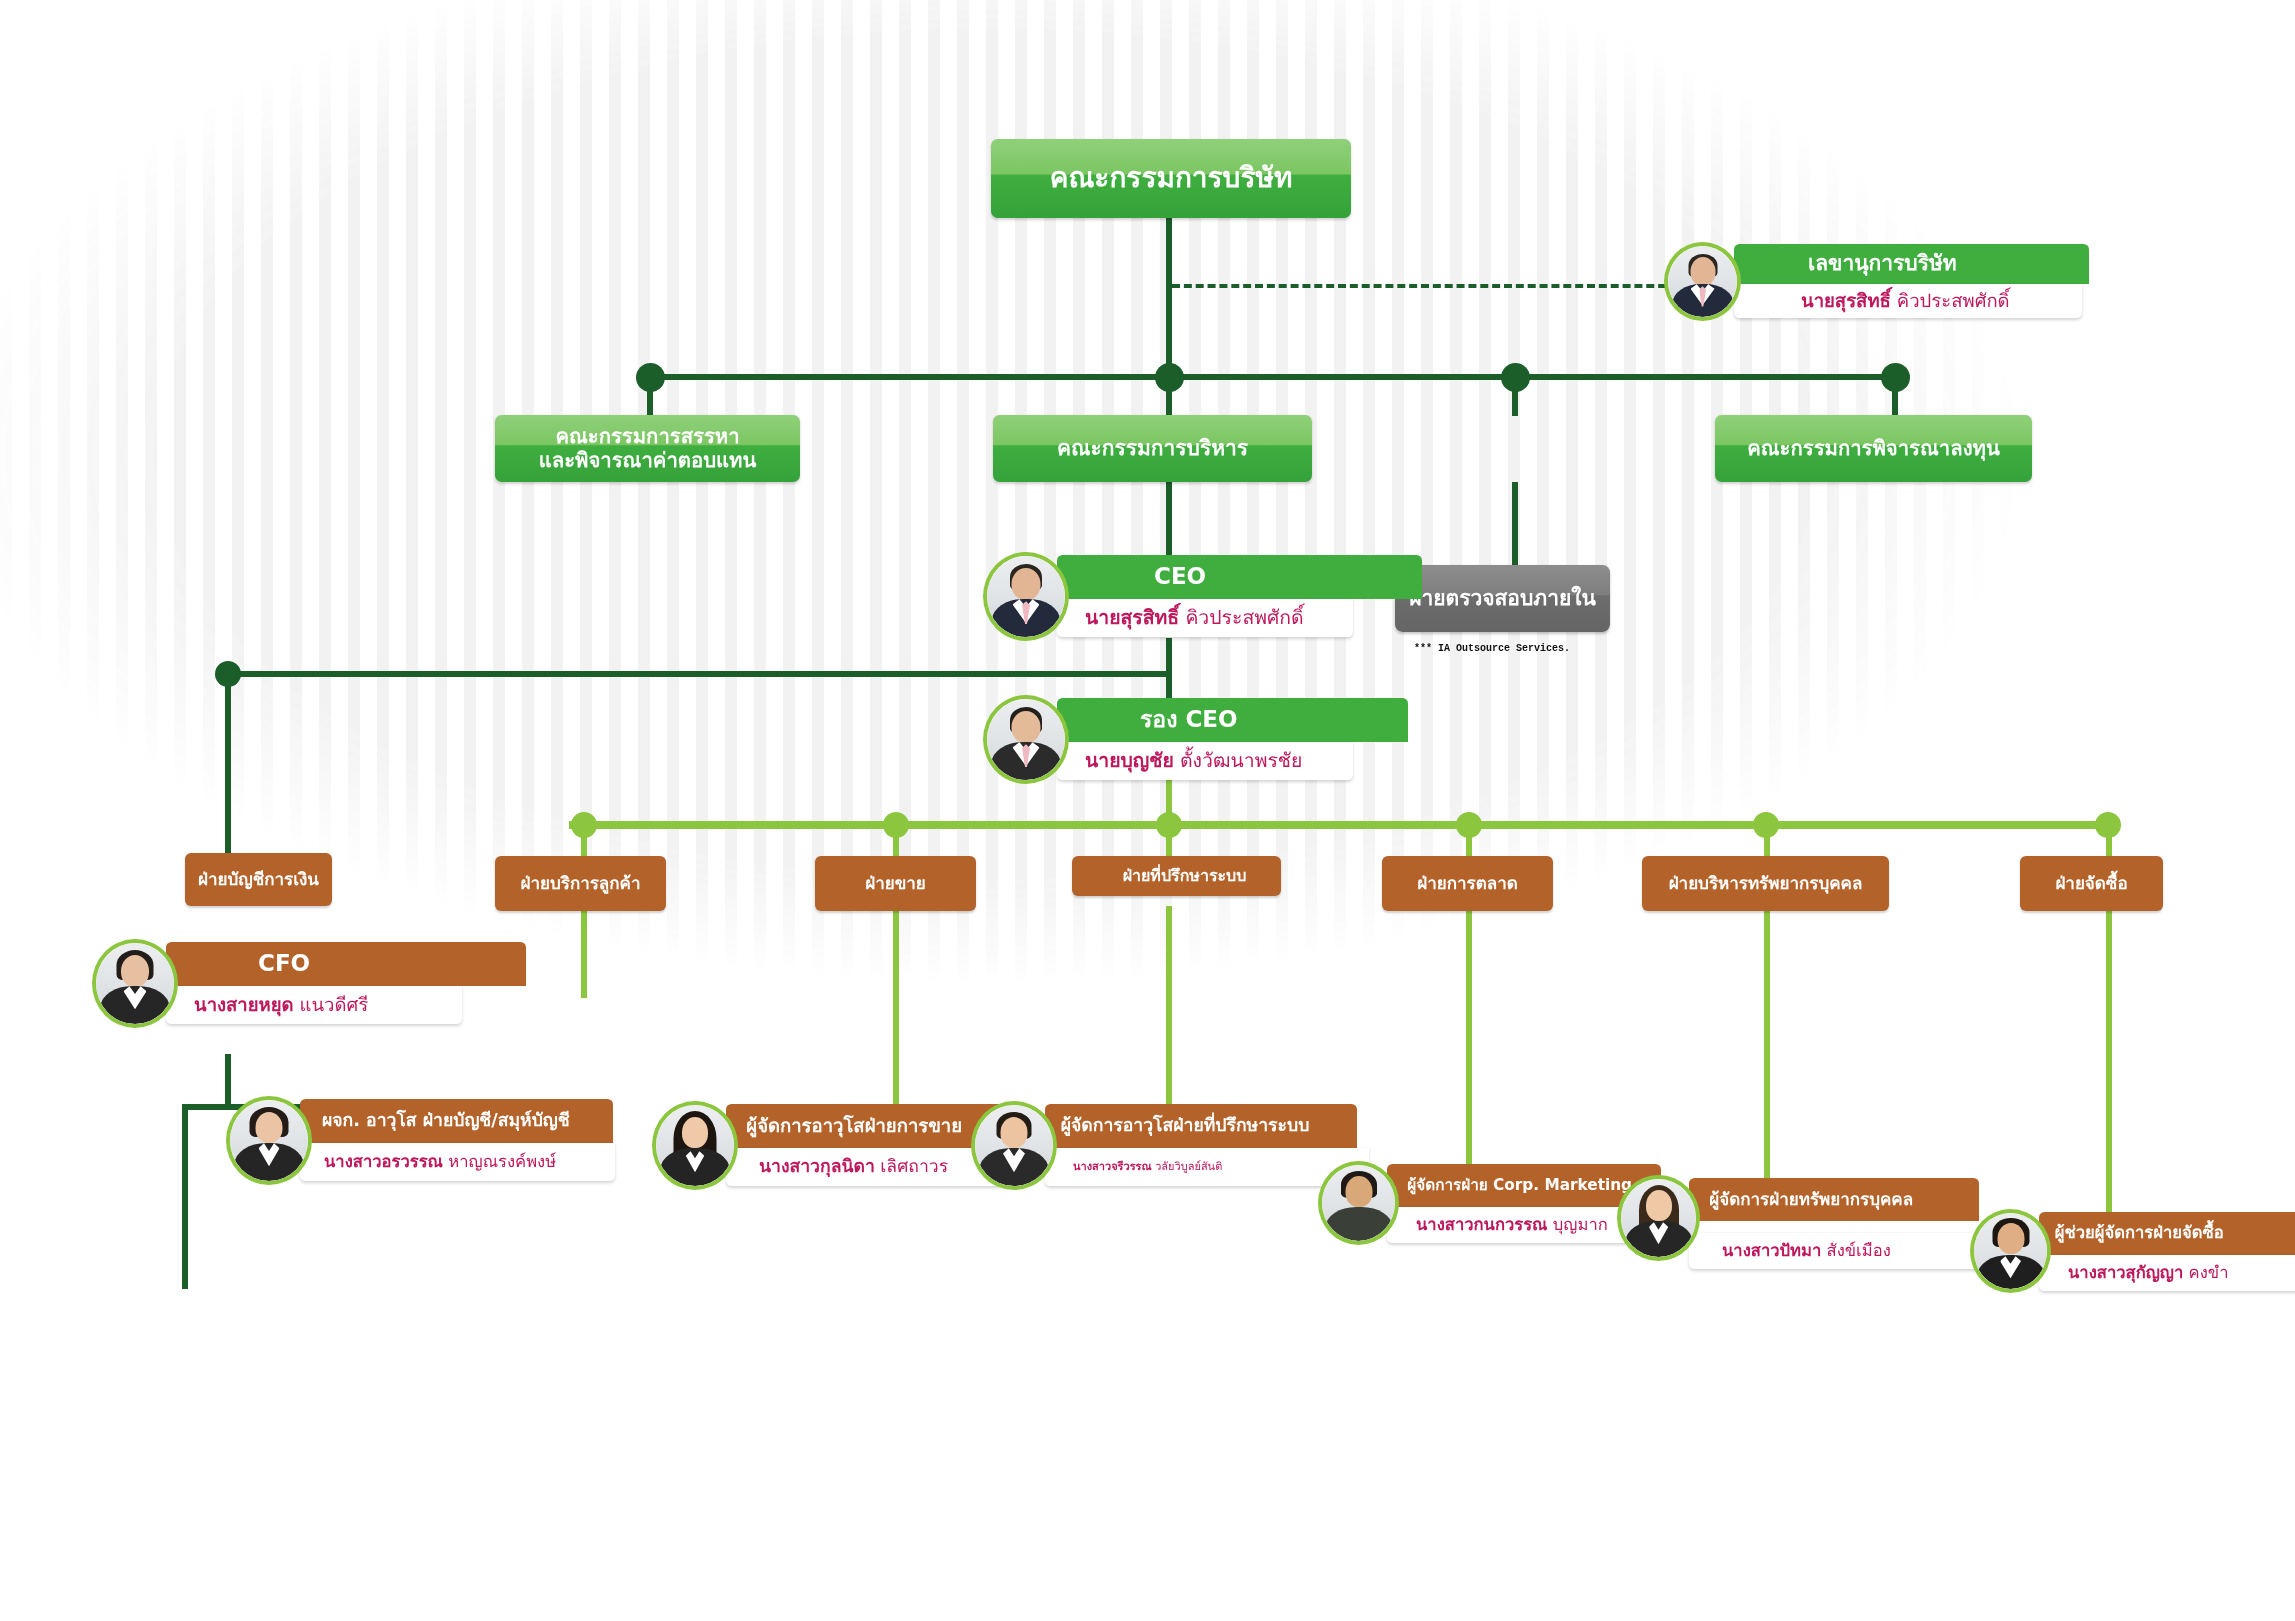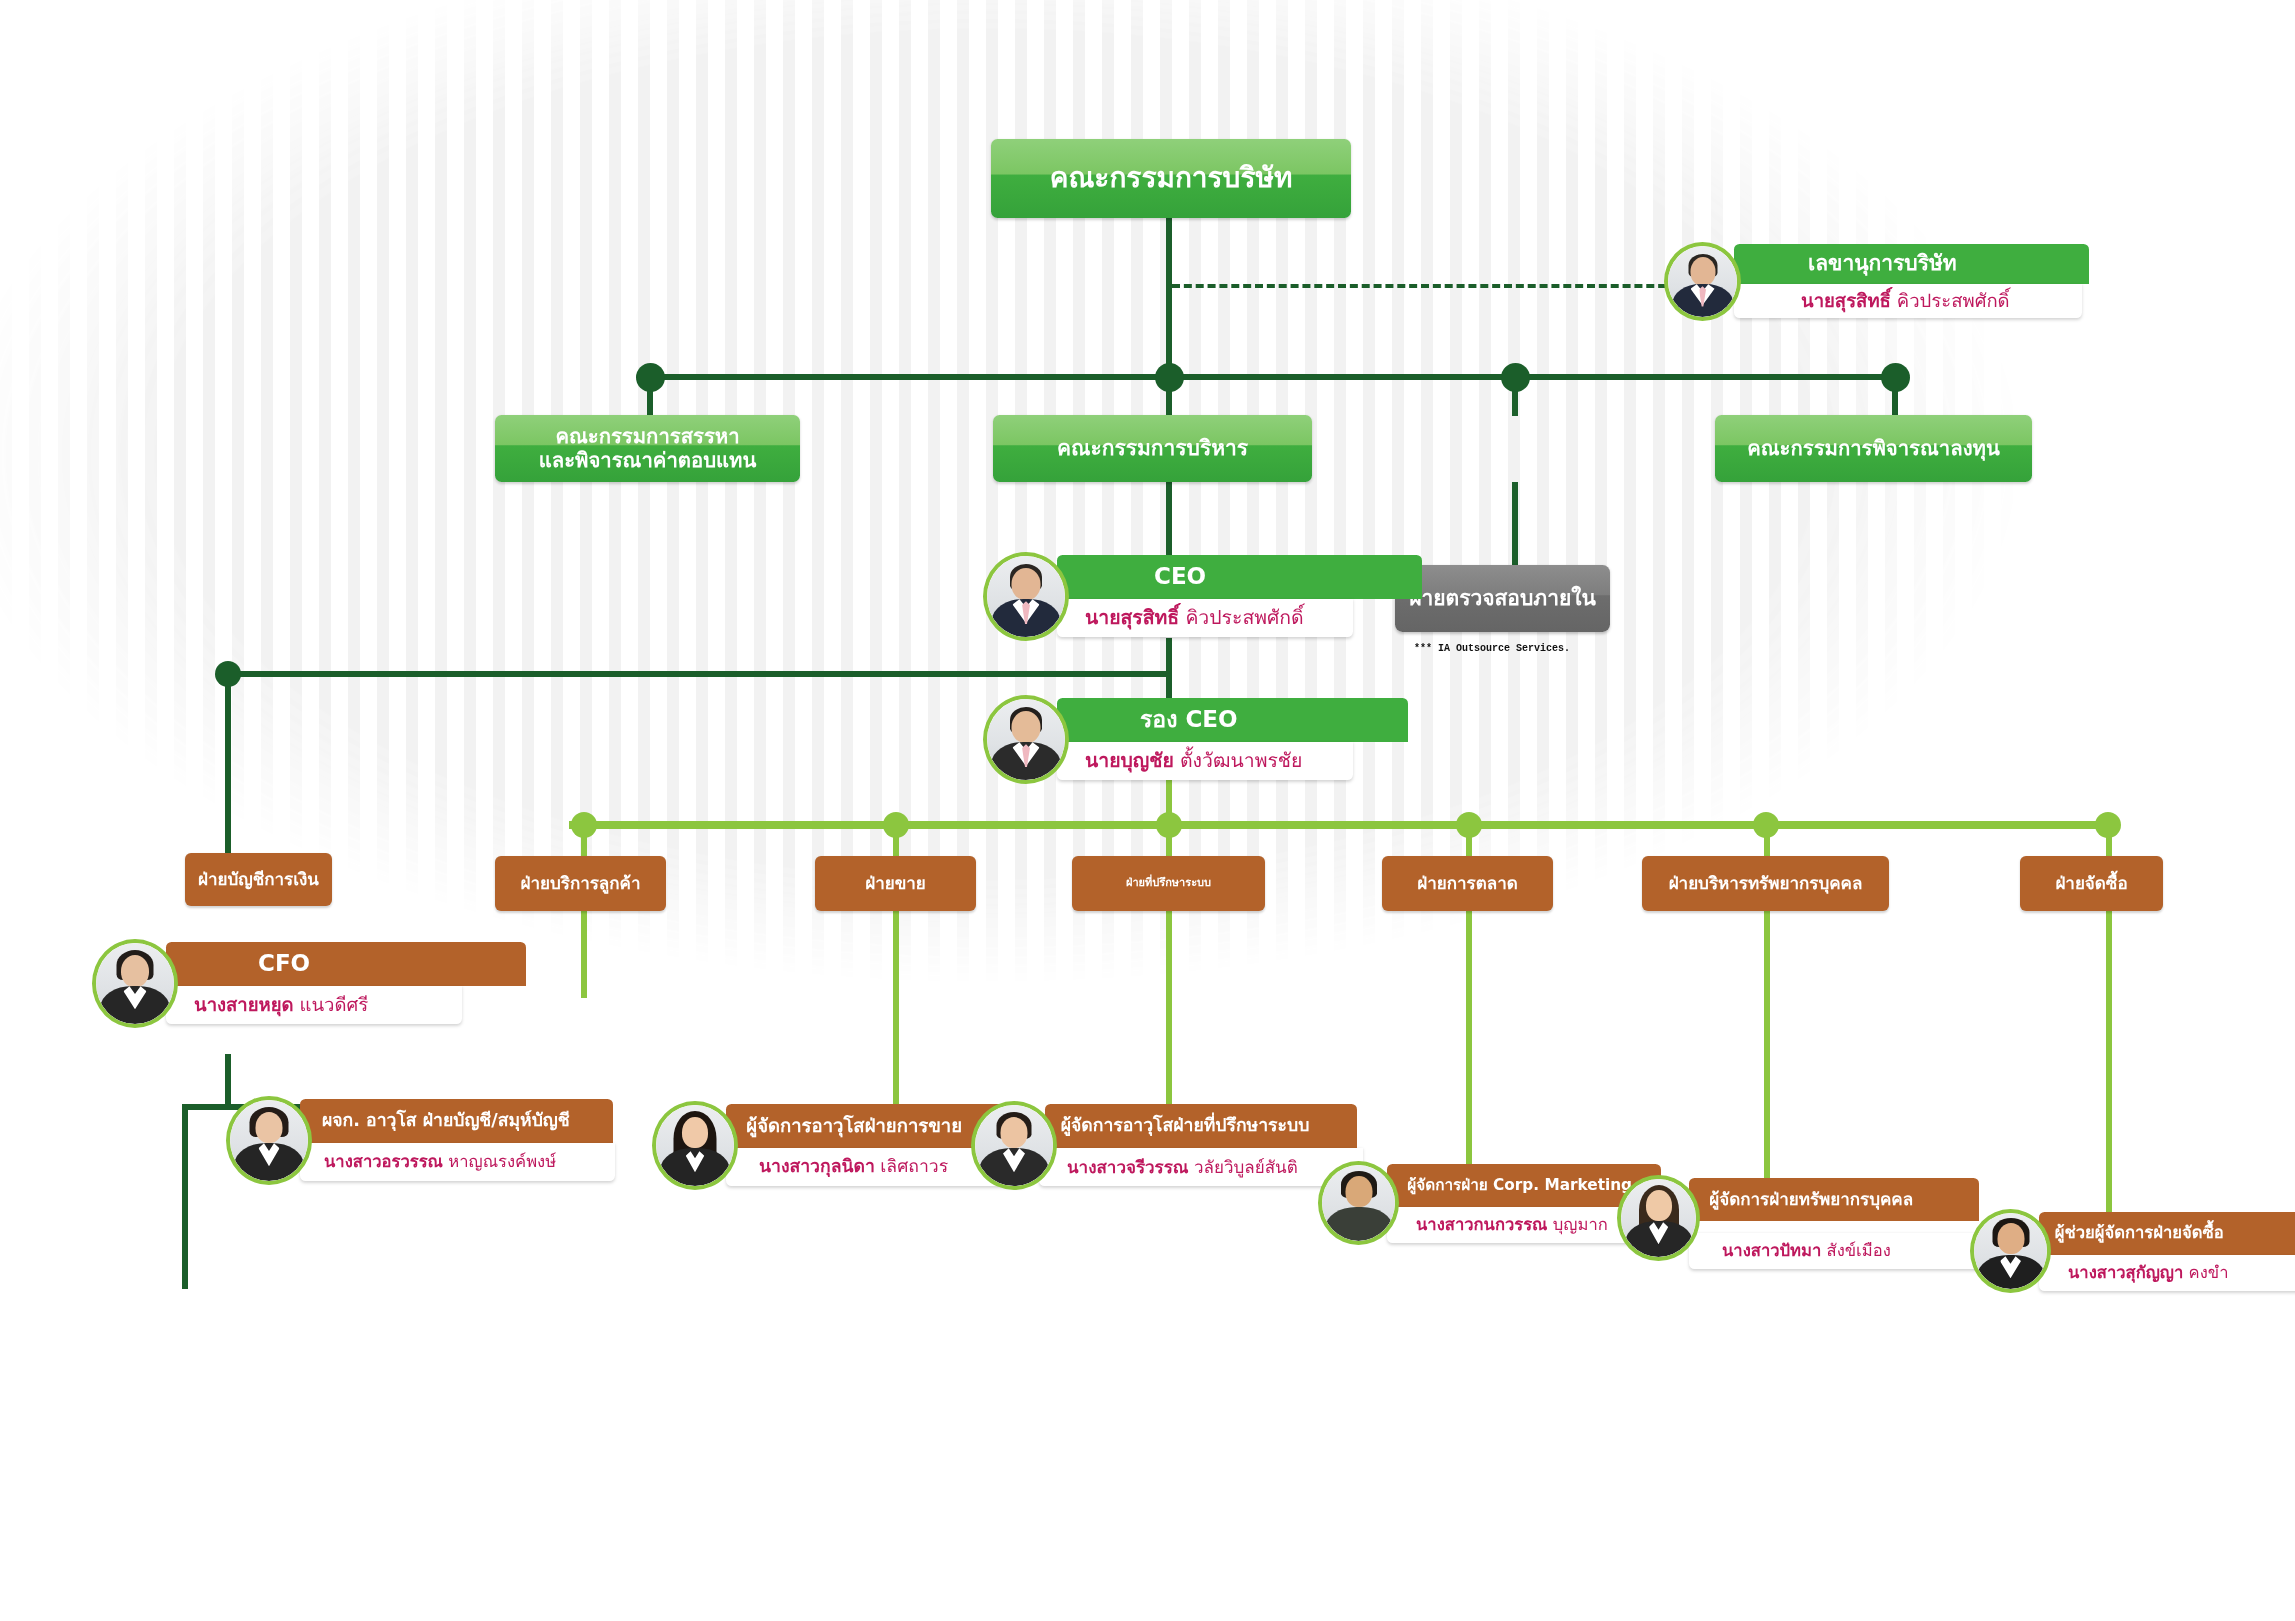--- a/index.html
+++ b/index.html
@@ -140,21 +140,21 @@
 และพิจารณาค่าตอบแทน</div>
   <div class="gbox" style="left:993px;top:415px;width:319px;height:67px;font-size:21px;">คณะกรรมการบริหาร</div>
   <div class="gbox" style="left:1715px;top:415px;width:317px;height:67px;font-size:20.3px;">คณะกรรมการพิจารณาลงทุน</div>
 
   <div class="graybox" style="left:1395px;top:565px;width:215px;height:67px;font-size:21px;">ฝ่ายตรวจสอบภายใน</div>
   <div class="note" style="left:1414px;top:643px;font-size:10px;font-family:Liberation Mono, monospace;">*** IA Outsource Services.</div>
 
   <div class="dept" style="left:185px;top:853px;width:147px;height:53px;font-size:17px;">ฝ่ายบัญชีการเงิน</div>
   <div class="dept" style="left:495px;top:856px;width:171px;height:55px;font-size:17px;">ฝ่ายบริการลูกค้า</div>
   <div class="dept" style="left:815px;top:856px;width:161px;height:55px;font-size:17px;">ฝ่ายขาย</div>
-  <div class="dept" style="left:1072px;top:856px;width:193px;height:55px;font-size:11px;">ฝ่ายที่ปรึกษาระบบ</div>
+  <div class="dept" style="left:1072px;top:856px;width:193px;height:40px;font-size:16px;padding-left:16px;">ฝ่ายที่ปรึกษาระบบ</div>
   <div class="dept" style="left:1382px;top:856px;width:171px;height:55px;font-size:17px;">ฝ่ายการตลาด</div>
   <div class="dept" style="left:1642px;top:856px;width:247px;height:55px;font-size:17px;">ฝ่ายบริหารทรัพยากรบุคคล</div>
   <div class="dept" style="left:2020px;top:856px;width:143px;height:55px;font-size:17px;">ฝ่ายจัดซื้อ</div>
 
   <div class="card" style="left:1664px;top:244px;width:351px;height:74px;">
     <div class="role green" style="left:70px;top:0;width:281px;height:40px;font-size:21px;padding-left:74px;">เลขานุการบริษัท</div>
     <div class="name" style="left:70px;top:40px;width:281px;height:34px;font-size:18.5px;padding-left:67px;">
       <b>นายสุรสิทธิ์</b>&nbsp;<span>คิวประสพศักดิ์</span>
     </div>
     <div class="ph" style="left:0;top:-1.8px;width:77px;height:79px;">
@@ -241,21 +241,21 @@
         <div class="hair" style="top:5.5px;width:43px;height:55px;background:#1d1510;"></div>
         <div class="head" style="top:12px;width:26px;height:30.5px;background:#f0c9a8;"></div>
         <div class="body" style="top:43px;width:69px;height:46px;background:#242424;"></div>
         <div class="shirt" style="top:46px;width:18.5px;height:21px;"></div>
       </div>
     </div>
   </div>
 
   <div class="card" style="left:971px;top:1104px;width:370px;height:82px;">
     <div class="role brown" style="left:74px;top:0;width:296px;height:44px;font-size:17.6px;padding-left:15.7px;">ผู้จัดการอาวุโสฝ่ายที่ปรึกษาระบบ</div>
-    <div class="name" style="left:68px;top:44px;width:296px;height:38px;font-size:17px;padding-left:28px;">
+    <div class="name" style="left:74px;top:44px;width:296px;height:38px;font-size:11px;padding-left:28px;">
       <b>นางสาวจรีวรรณ</b>&nbsp;<span>วลัยวิบูลย์สันติ</span>
     </div>
     <div class="ph" style="left:0;top:-2.8px;width:86px;height:89px;">
       <div class="img">
         <div class="hair" style="top:6.5px;width:35px;height:27px;background:#241c17;"></div>
         <div class="head" style="top:12px;width:27px;height:31px;background:#ecc4a2;"></div>
         <div class="body" style="top:43px;width:69px;height:46px;background:#2a2a2a;"></div>
         <div class="shirt" style="top:43px;width:22px;height:24px;"></div>
       </div>
     </div>

